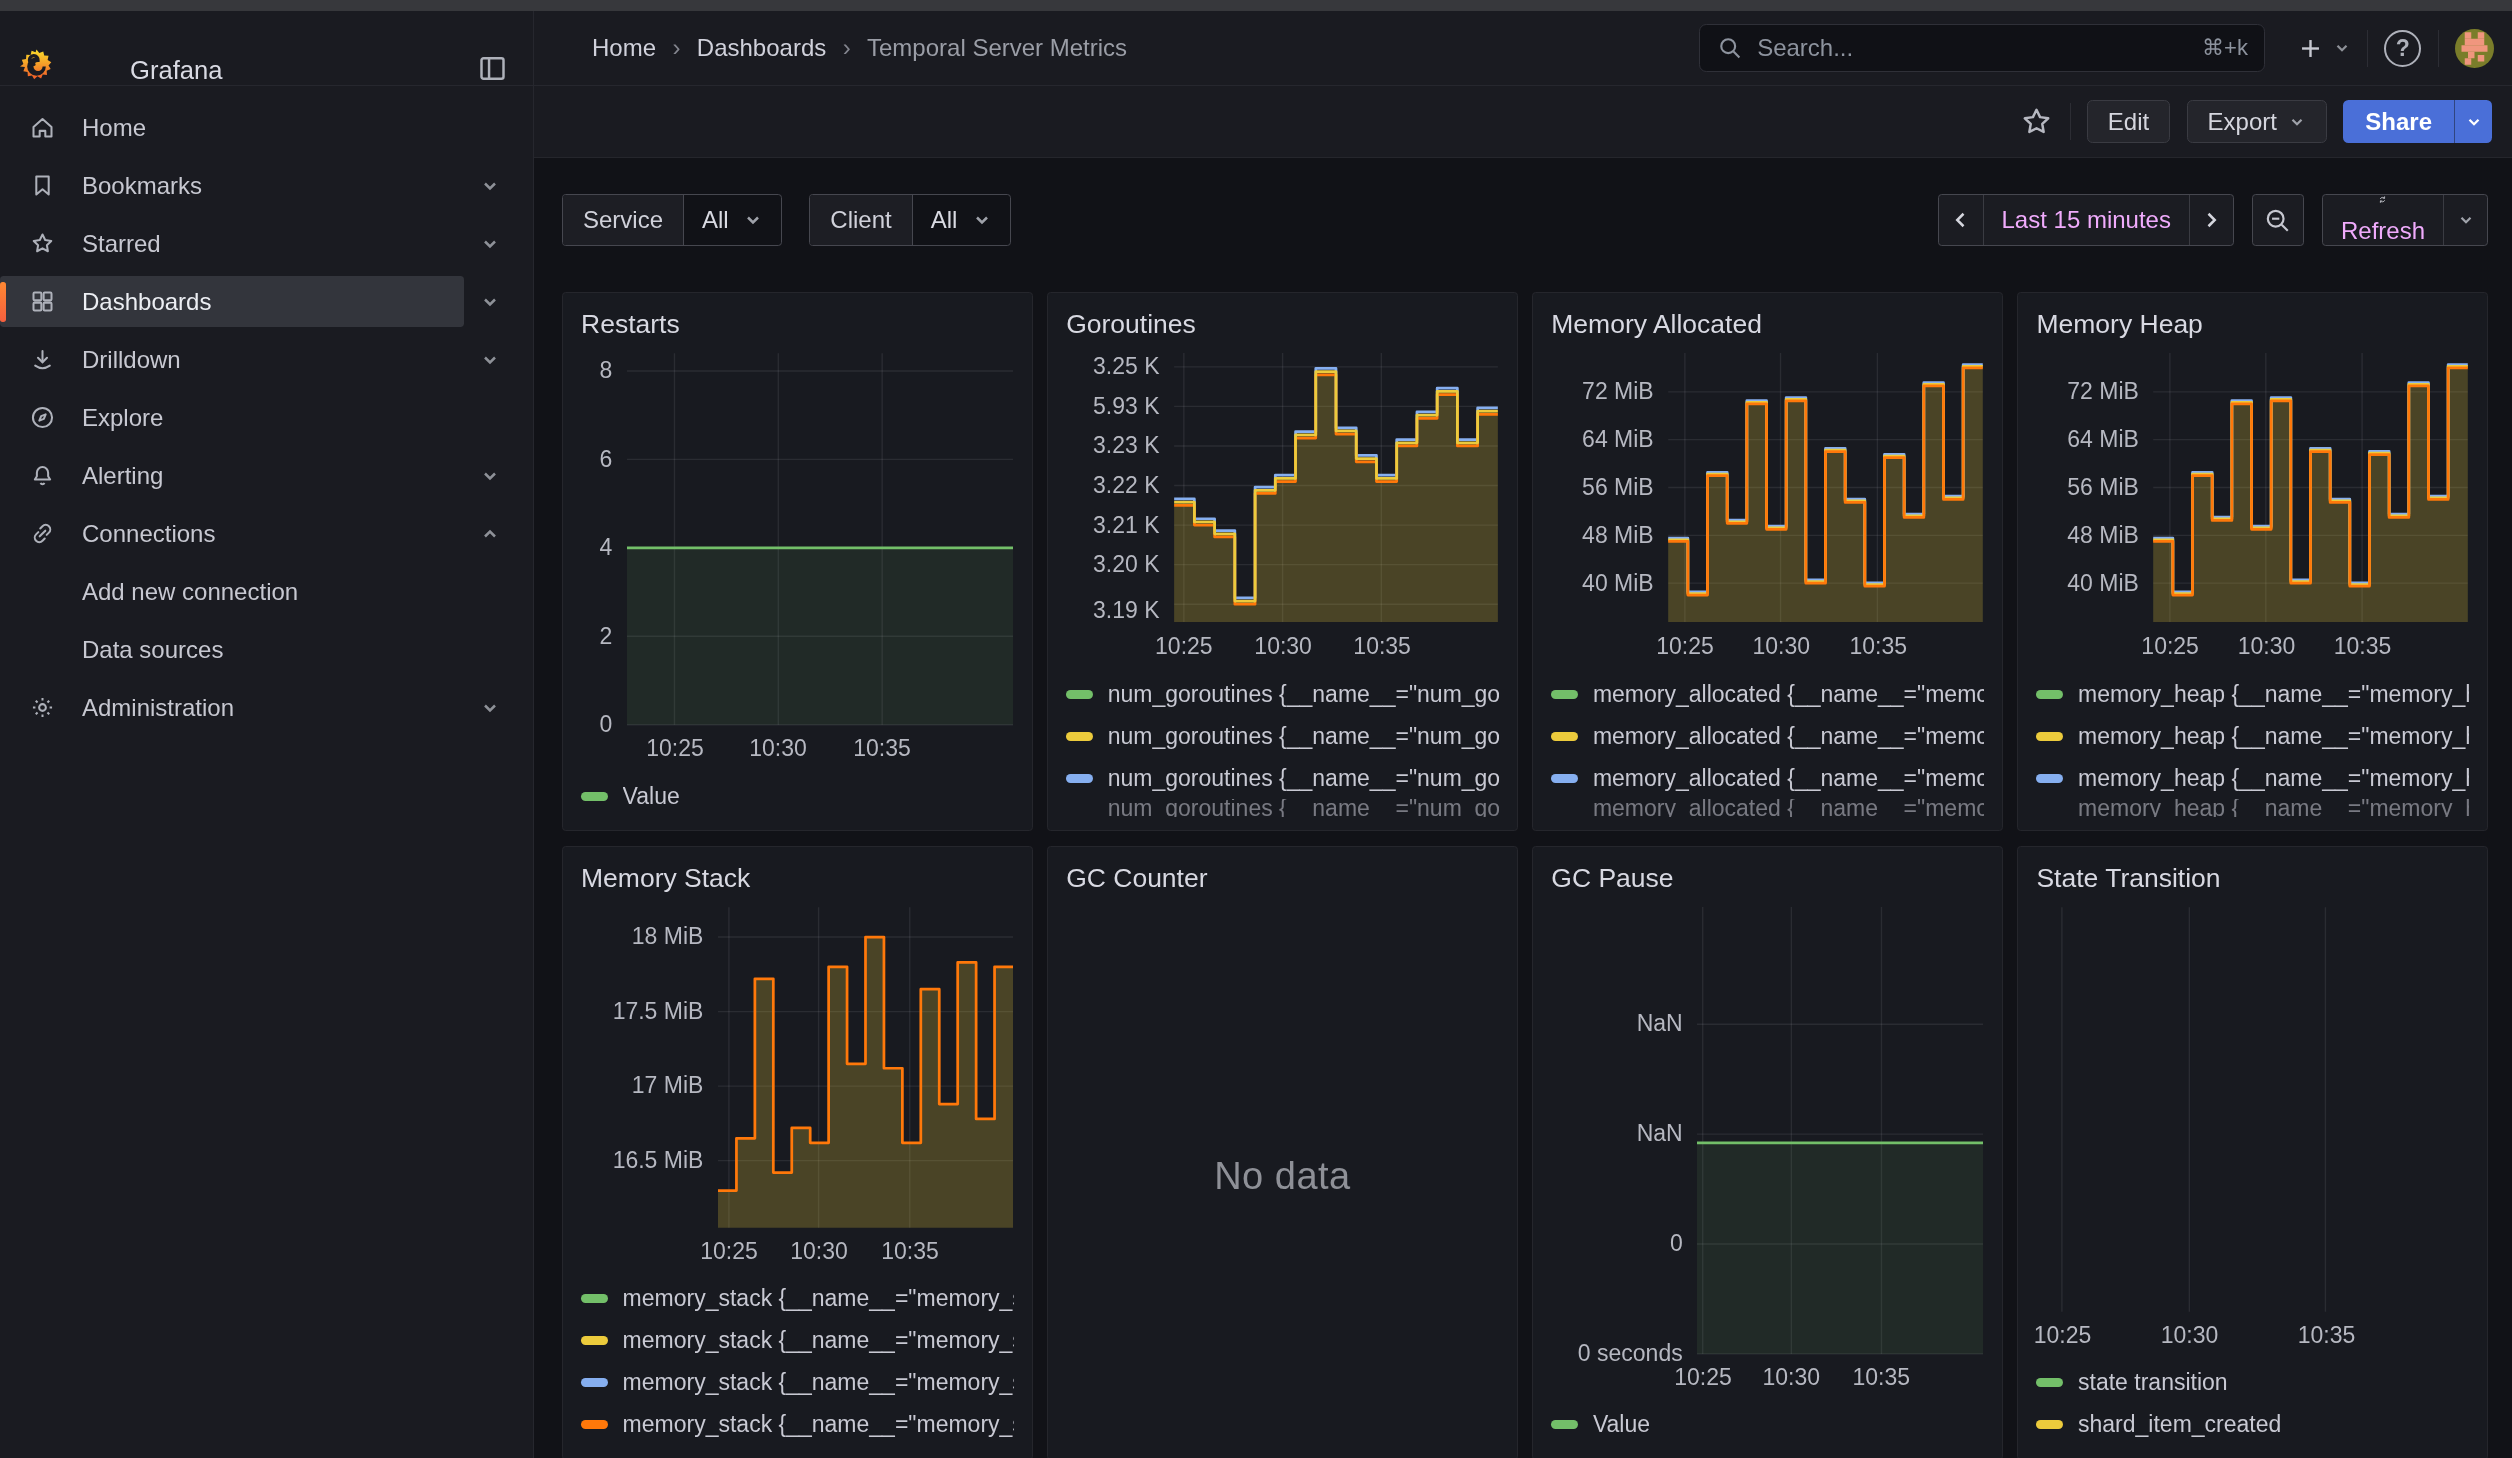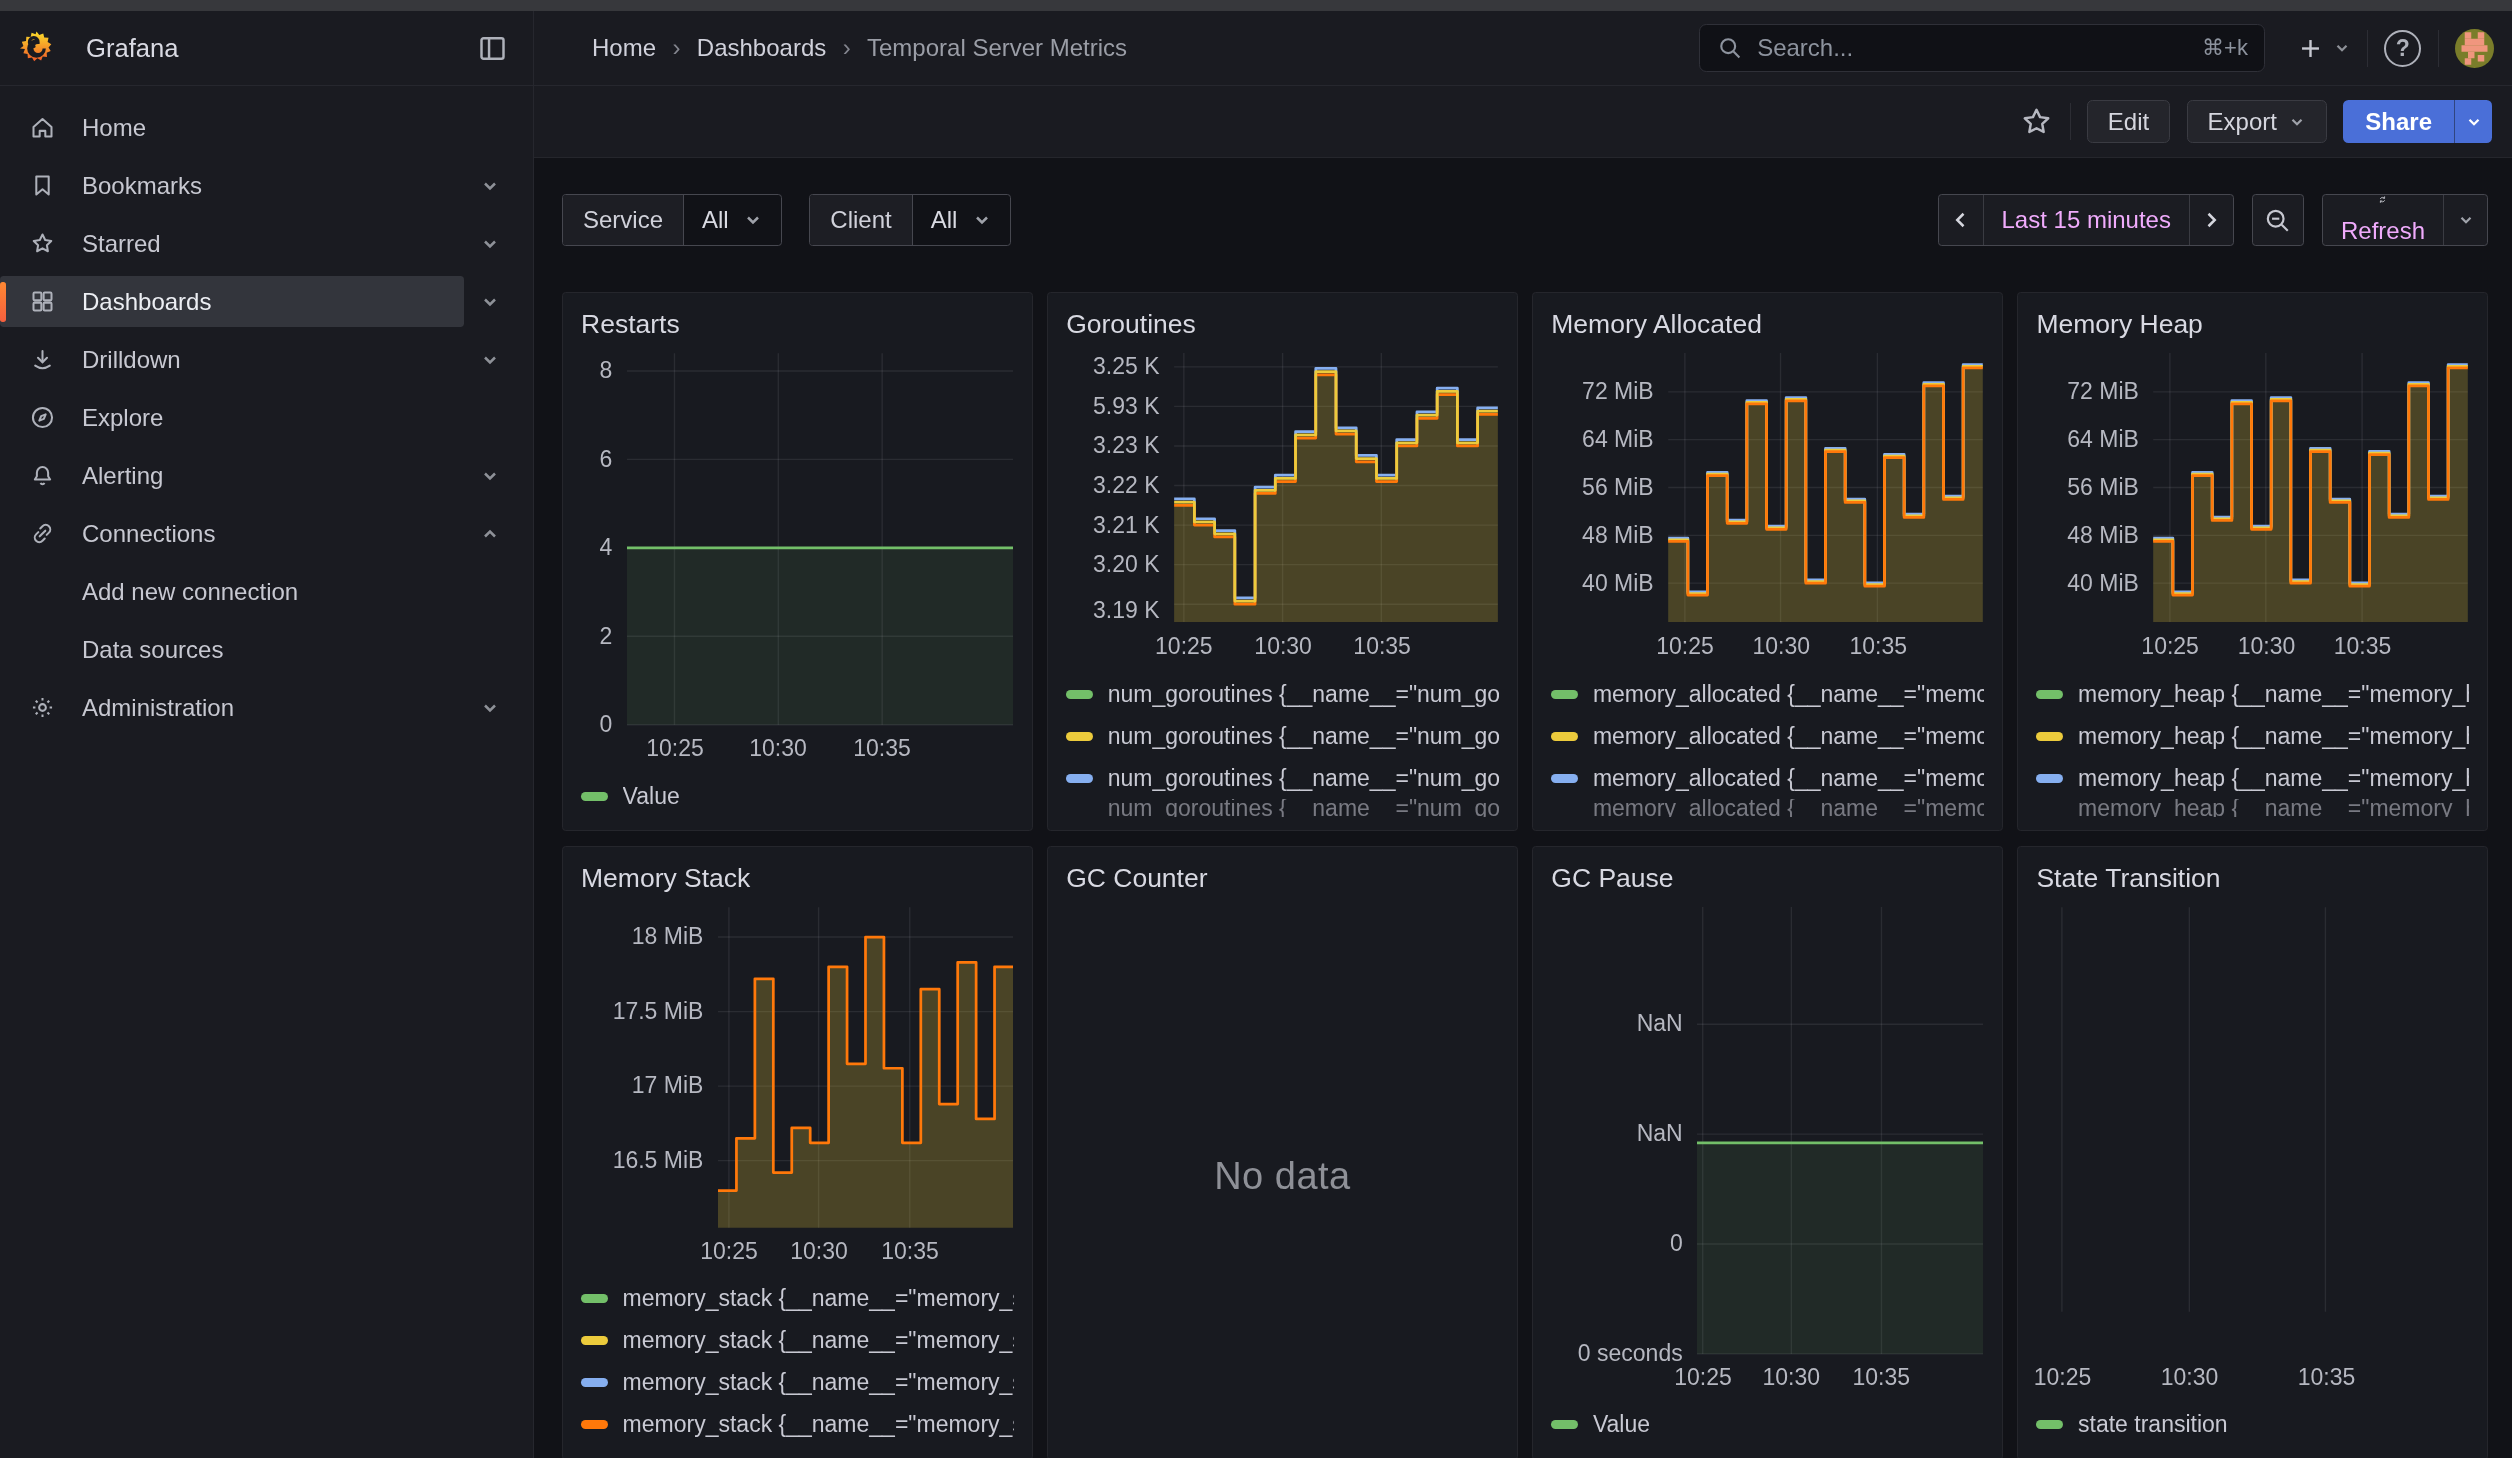--- a/index.html
+++ b/index.html
@@ -2,21 +2,21 @@
 <html style="font-size:14.6px"><head>
 <meta charset="utf-8">
 <style>
   html,body{margin:0;padding:0;width:2512px;height:1458px;overflow:hidden;
     background:#111217;color:#ccccdc;font-family:"Liberation Sans",sans-serif;
     display:flex;flex-direction:column;}
   *{box-sizing:border-box;}
   .chrome-strip{height:11px;background:#37383c;flex:none;}
   
   .topbar{height:75px;flex:none;display:flex;background:#1a1b21;border-bottom:0.9px solid #26272e;}
-  .side-head{width:534px;flex:none;display:flex;align-items:center;padding:0 24px 0 18px;border-right:0.9px solid #26272e;}
+  .side-head{width:534px;flex:none;display:flex;align-items:flex-end;padding:0 24px 0 18px;border-right:0.9px solid #26272e;gap:44px;}
   .brand-name{font-size:25.6px;font-weight:500;color:#d9dae3;margin-left:31px;}
   .side-head .spacer{flex:1;}
   .navbar{flex:1;display:flex;align-items:center;padding:0 18px 0 58px;min-width:0;}
   .crumbs{display:flex;align-items:center;gap:16.4px;font-size:24px;}
   .crumb{color:#d0d1db;cursor:pointer;}
   .crumb-sep{color:#83858e;font-size:24px;}
   .crumb.last{color:#9a9da6;}
   .searchbox{margin-left:auto;width:566px;height:48px;background:#101116;border:0.9px solid #2f3038;
     border-radius:7.3px;display:flex;align-items:center;padding:0 16.4px;gap:12.8px;}
   .searchbox input{flex:1;background:transparent;border:0;outline:0;color:#ccccdc;font-size:24px;font-family:inherit;}
@@ -707,19 +707,23 @@
             <div class="xaxis" style="margin-left: 0px;">
               <span style="left: 26px;">10:25</span>
               <span style="left: 153px;">10:30</span>
               <span style="left: 290px;">10:35</span>
             </div>
             <div class="legend">
               <div class="legend-row">
                 <span class="swatch" style="background: rgb(115, 191, 105);"></span>
                 <span class="legend-label">state transition</span>
               </div>
+              <div class="legend-row">
+                <span class="swatch" style="background: rgb(236, 203, 60);"></span>
+                <span class="legend-label">shard_item_created</span>
+              </div>
             </div>
           </section>
         </div>
     </div>
   </div>
 </div>
 
 
 </body></html>

